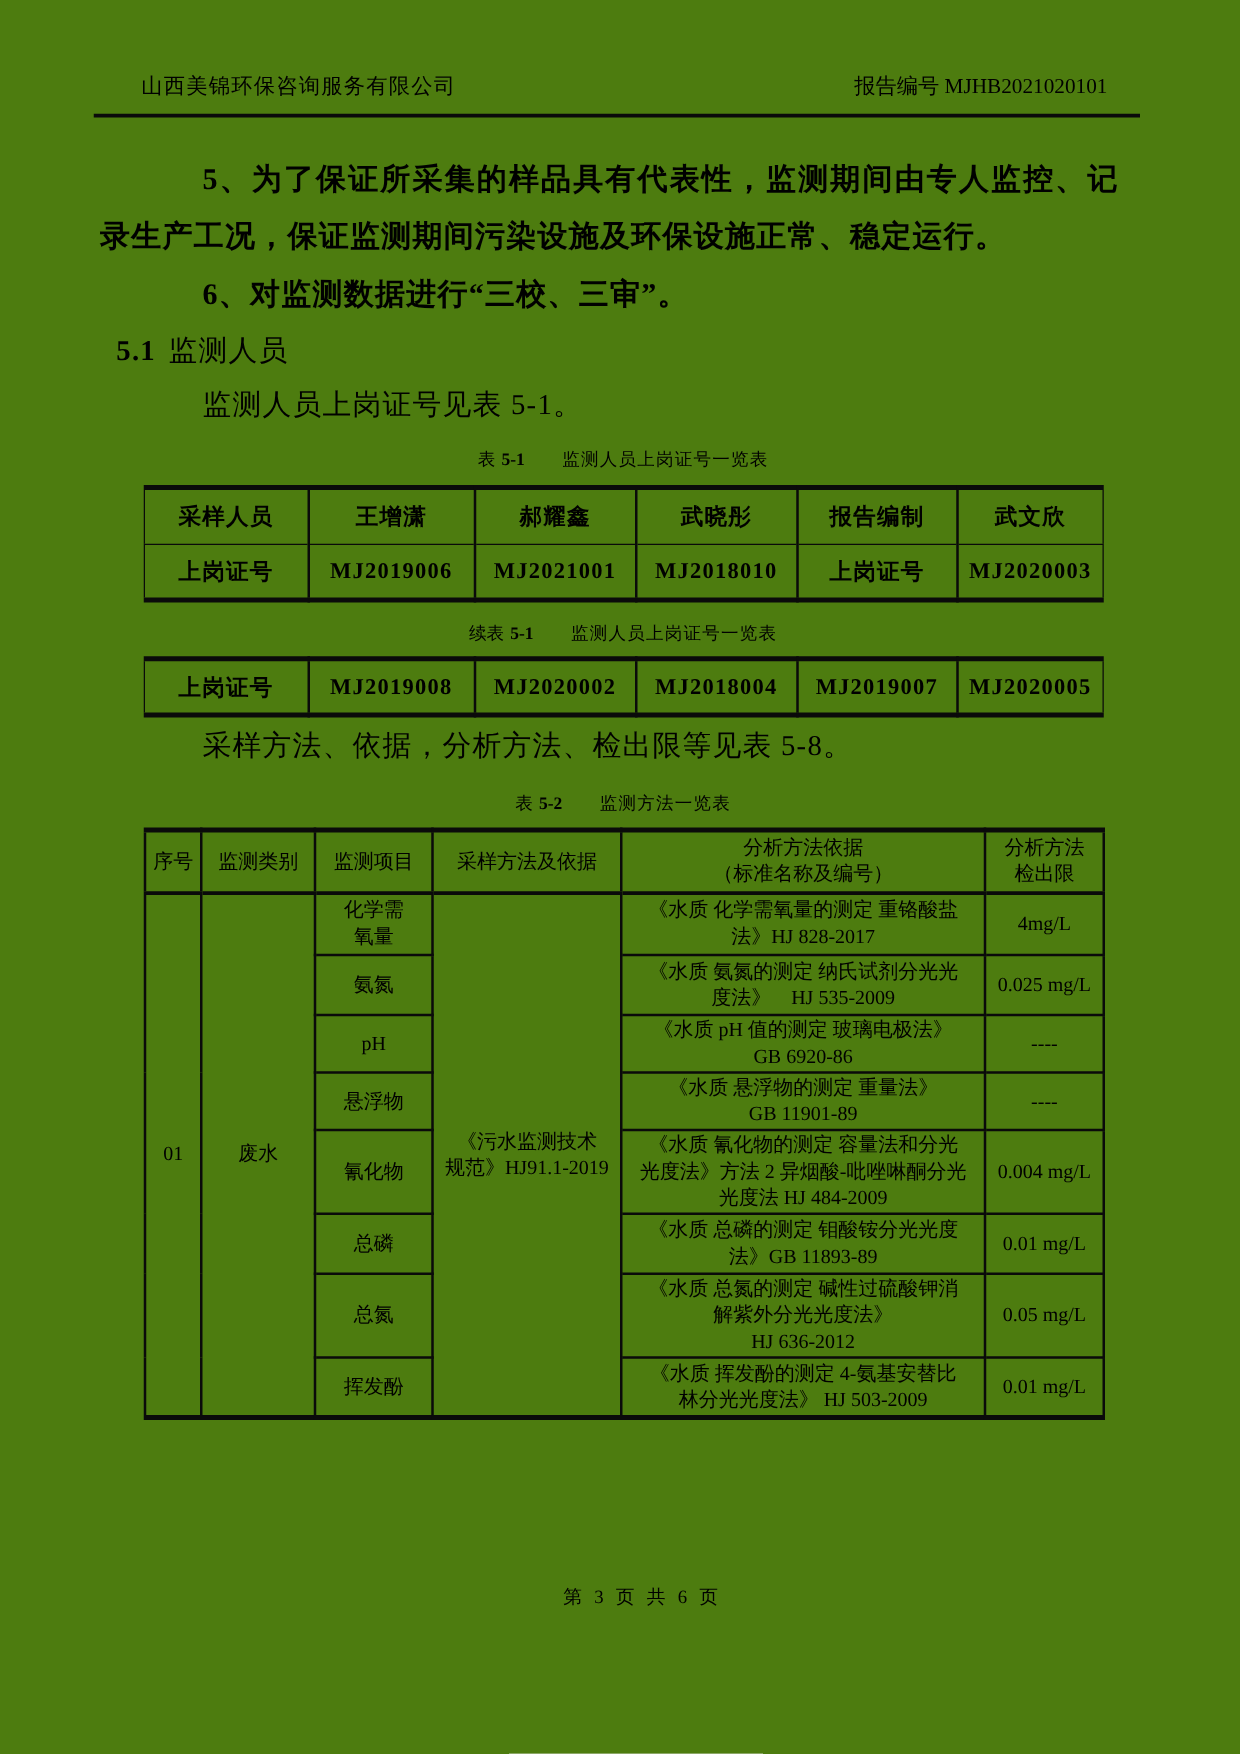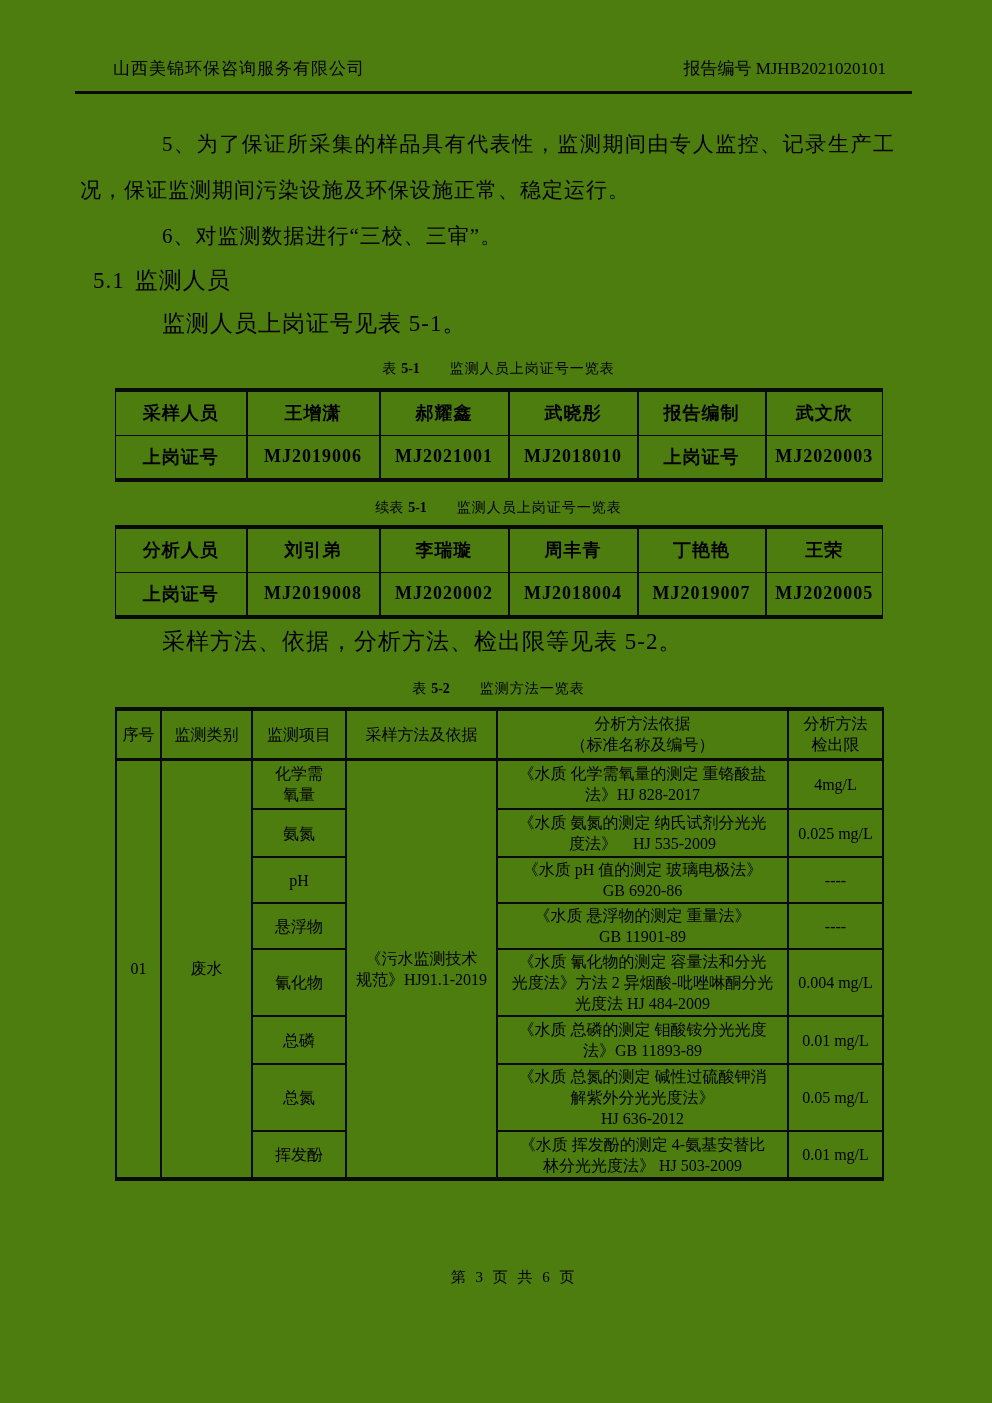--- a/index.html
+++ b/index.html
@@ -19,29 +19,29 @@
     padding: 57px 0 11px 0;
     border-bottom: 3px solid #0a0a0a;
     display: flex; justify-content: space-between; align-items: flex-end;
   }
   .header-company { margin-left: 38px; font-size: 17px; letter-spacing: 1px; }
   .header-report  { margin-right: 26px; font-size: 17px; }
 
   
   .content { margin: 0 97px 0 80px; }
   .para {
-    margin: 0; font-size: 21px; line-height: 46px;
-    text-align: justify; text-indent: 82px; letter-spacing: 1px;
+    margin: 0; font-size: 24px; line-height: 46px;
+    text-align: justify; text-indent: 82px; letter-spacing: 1px; font-weight: bold;
   }
   .para-block { margin-top: 27px; }
   .sec {
     margin: 2px 0 0 13px; font-size: 23px; line-height: 40px;
     font-weight: normal; letter-spacing: 1px;
   }
-  .sec-num { font-weight: normal; margin-right: 10px; font-family: "Liberation Serif", serif; }
+  .sec-num { font-weight: bold; margin-right: 10px; font-family: "Liberation Serif", serif; }
   .intro { margin: 0; font-size: 23px; line-height: 46px; text-indent: 82px; letter-spacing: 1px; }
 
   .caption {
     width: 767px; margin-left: 35px; text-align: center;
     font-size: 14px; line-height: 26px;
   }
   .cap-m-top { margin-top: 9px; }
   .cap-num { font-weight: bold; margin: 0 0 0 5px; }
   .cap-title { margin-left: 30px; letter-spacing: 1px; }
 
@@ -145,40 +145,32 @@
     <table class="ptable" style="margin-top:4px">
       <colgroup>
           <col style="width:131px">
           <col style="width:133px">
           <col style="width:129px">
           <col style="width:129px">
           <col style="width:128px">
           <col style="width:117px">
         </colgroup>
       <tbody>
-          <tr>
-        <td>分析人员</td>
-        <td>刘引弟</td>
-        <td>李瑞璇</td>
-        <td>周丰青</td>
-        <td>丁艳艳</td>
-        <td>王荣</td>
-      </tr>
       <tr>
         <td>上岗证号</td>
         <td>MJ2019008</td>
         <td>MJ2020002</td>
         <td>MJ2018004</td>
         <td>MJ2019007</td>
         <td>MJ2020005</td>
       </tr>
     </tbody>
       </table>
 
-    <p class="intro">采样方法、依据，分析方法、检出限等见表 5-2。</p>
+    <p class="intro">采样方法、依据，分析方法、检出限等见表 5-8。</p>
 
     <div class="caption" style="margin-top:11px"><span>表</span><span class="cap-num">5-2</span><span class="cap-title">监测方法一览表</span></div>
 
     <table class="mtable">
       <colgroup>
           <col style="width:45px">
           <col style="width:91px">
           <col style="width:94px">
           <col style="width:151px">
           <col style="width:291px">

